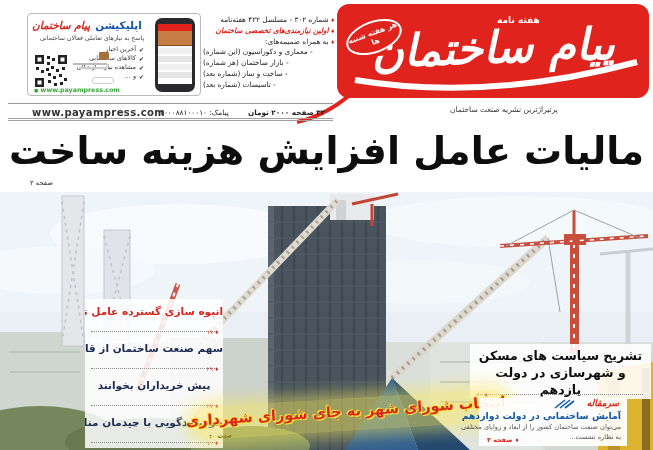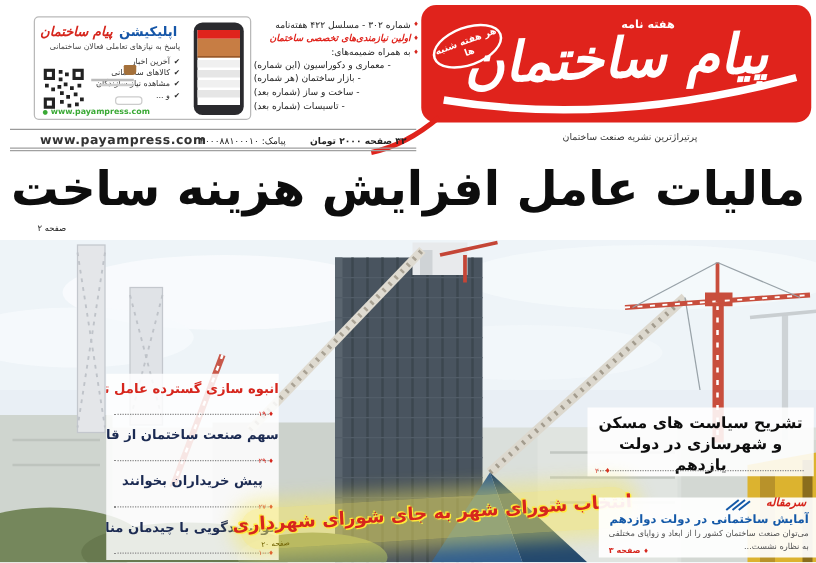--- a/index.html
+++ b/index.html
@@ -106,33 +106,33 @@
   .teaser-title.c-navy { color:#1b2a52; }
   .teaser-sep { position:absolute; left:6px; right:6px; bottom:4px; border-bottom:1px dotted #8a8a8a; }
   .teaser-page {
     position:absolute; right:-2px; bottom:-4px; font-size:5.5px; color:#d6261d;
     background:rgba(255,255,255,0.01); direction:rtl;
   }
   .teaser-page .dmd { font-size:5px; }
 
   
   .right-news {
-    position:absolute; left:470px; top:326px; width:181px; height:55px;
+    position:absolute; left:470px; top:344px; width:181px; height:55px;
     background:rgba(255,255,255,0.88); padding-top:3px;
   }
   .right-news .rn-title {
     text-align:center; font-size:12.5px; font-weight:bold; color:#0e0e0e;
     direction:rtl; line-height:17px; padding:0 4px;
   }
   .right-news .rn-sep { position:absolute; left:8px; right:8px; bottom:4px; border-bottom:1px dotted #8a8a8a; }
   .right-news .rn-page { position:absolute; left:-2px; bottom:-4px; font-size:5.5px; color:#d6261d; direction:rtl; }
 
   
   .editorial {
-    position:absolute; left:479px; top:398px; width:174px; height:48px;
+    position:absolute; left:479px; top:398px; width:148px; height:48px;
     background:rgba(255,255,255,0.93);
   }
   .ed-label { position:absolute; right:8px; top:0px; color:#d6261d; font-size:9px; font-weight:bold; font-style:italic; direction:rtl; }
   .ed-pen   { position:absolute; right:52px; top:1px; }
   .ed-title { position:absolute; right:6px; top:12px; width:164px; font-size:9.3px; font-weight:bold; color:#1459a8; direction:rtl; text-align:right; white-space:nowrap; }
   .ed-body  { position:absolute; right:6px; top:25px; width:164px; font-size:6.6px; color:#555; direction:rtl; text-align:right; line-height:9.5px; }
   .ed-page  { position:absolute; left:8px; bottom:2px; font-size:6.4px; color:#d6261d; font-weight:bold; direction:rtl; }
   .ed-page .dmd { font-size:5px; }
 
   

